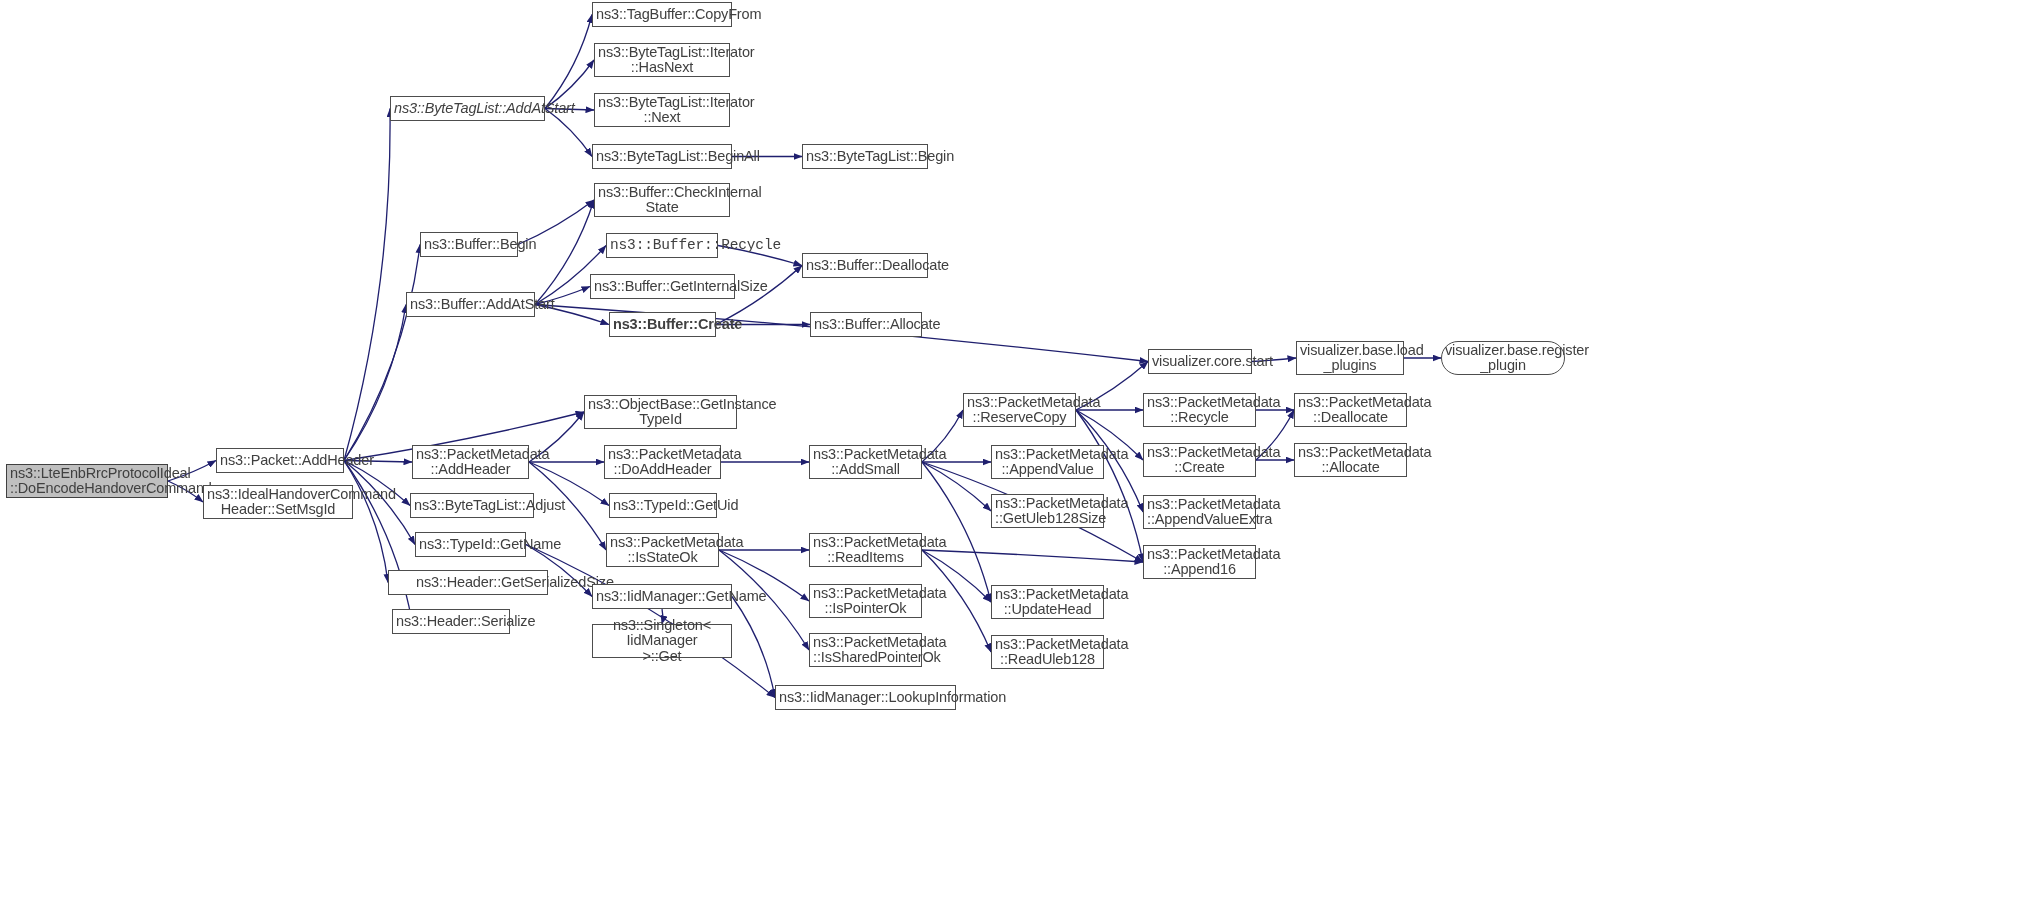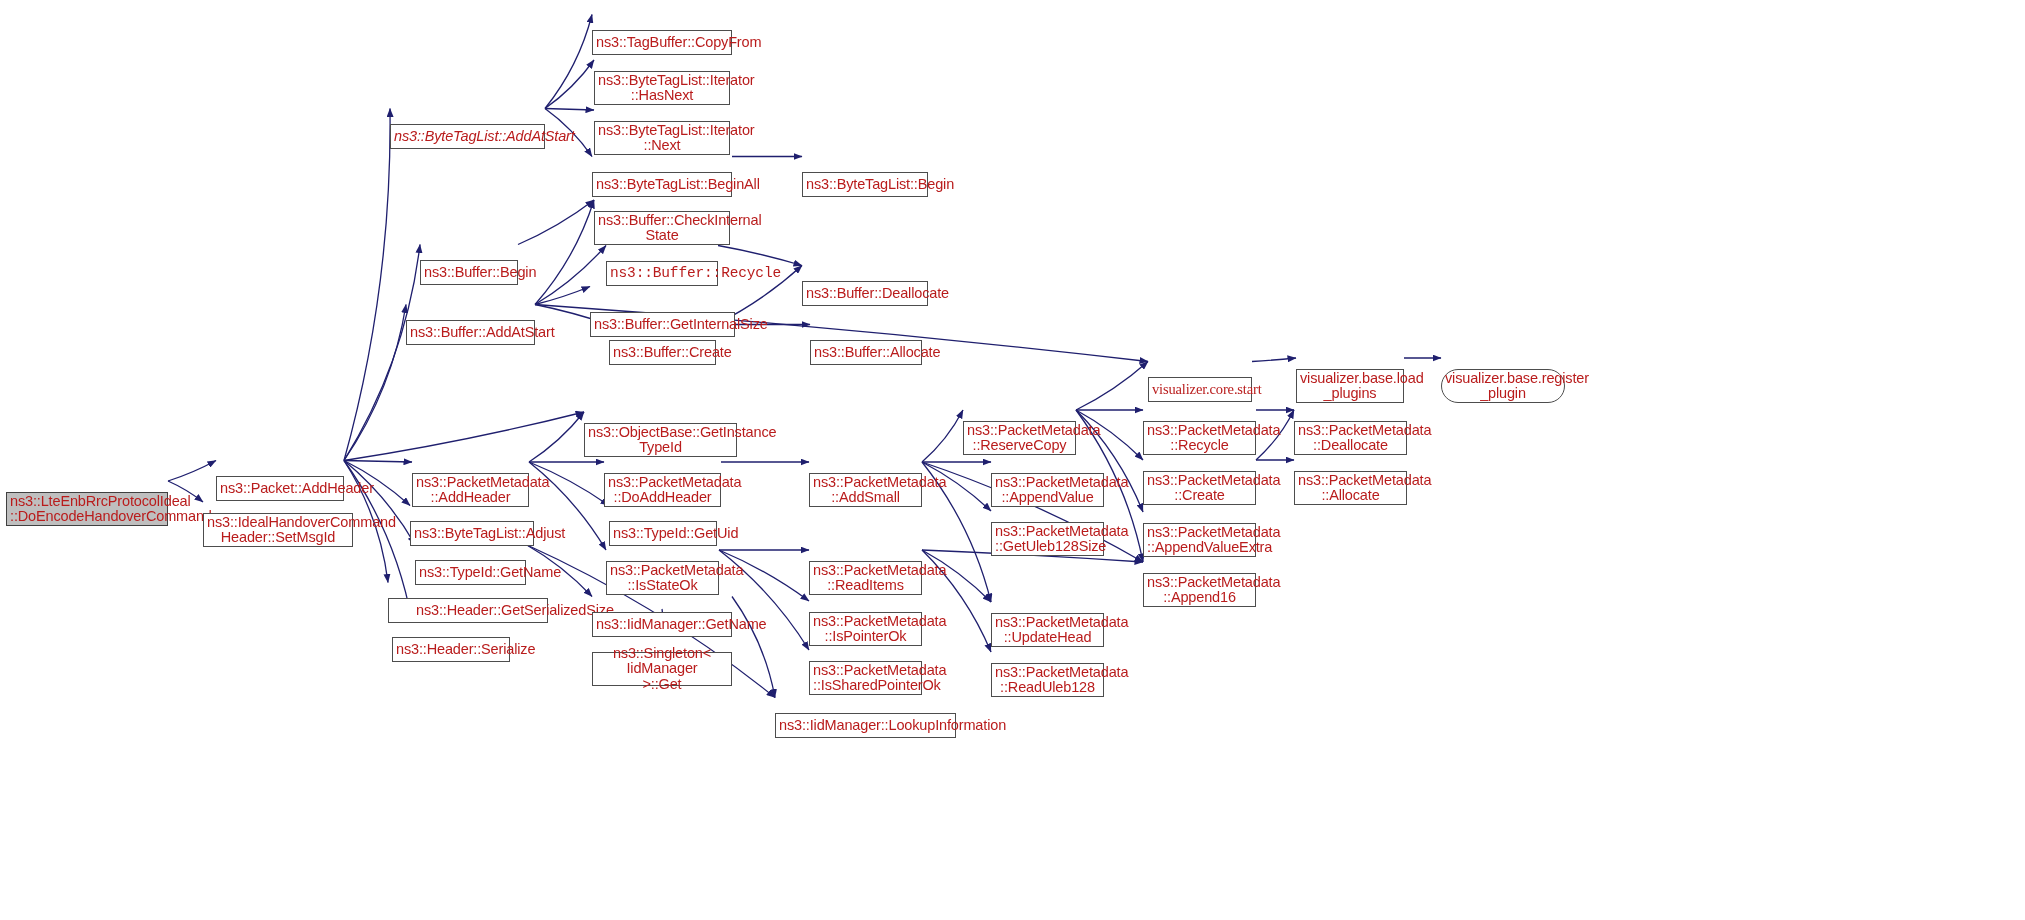--- a/index.html
+++ b/index.html
@@ -27,30 +27,29 @@
     position: absolute;
     left: 0; top: 0;
     width: 2025px;
     height: 920px;
   }
   .node {
     position: absolute;
     box-sizing: border-box;
     border: 1px solid #4d4d4d;
     background: #ffffff;
-    color: #b91c1c;
+    color: #404040;
     font-size: 14.5px;
     line-height: 15.5px;
     text-align: center;
     display: flex;
     align-items: center;
     justify-content: center;
     white-space: pre-line;
     letter-spacing: -0.15px;
-    margin-top: 28px;
   }
   .node.root {
     background: #bfbfbf;
     border: 1px solid #404040;
   }
   .node-label {
     display: block;
     width: 100%;
     padding: 0 3px;
     box-sizing: border-box;
@@ -136,25 +135,25 @@
 ::HasNext</span></div>
       <div class="node" style="left: 594px; top: 93px; width: 136px; height: 34px;"><span class="node-label">ns3::ByteTagList::Iterator
 ::Next</span></div>
       <div class="node" style="left: 592px; top: 144px; width: 140px; height: 25px;"><span class="node-label">ns3::ByteTagList::BeginAll</span></div>
       <div class="node" style="left: 802px; top: 144px; width: 126px; height: 25px; align-items: center;"><span class="node-label">ns3::ByteTagList::Begin</span></div>
       <div class="node" style="left: 594px; top: 183px; width: 136px; height: 34px;"><span class="node-label">ns3::Buffer::CheckInternal
 State</span></div>
       <div class="node" style="left: 420px; top: 232px; width: 98px; height: 25px;"><span class="node-label">ns3::Buffer::Begin</span></div>
       <div class="node" style="left: 606px; top: 233px; width: 112px; height: 25px; font-family: Liberation Mono, monospace;"><span class="node-label">ns3::Buffer::Recycle</span></div>
       <div class="node" style="left: 802px; top: 253px; width: 126px; height: 25px;"><span class="node-label">ns3::Buffer::Deallocate</span></div>
-      <div class="node" style="left: 590px; top: 284px; width: 145px; height: 25px;"><span class="node-label">ns3::Buffer::GetInternalSize</span></div>
+      <div class="node" style="left: 590px; top: 274px; width: 145px; height: 25px;"><span class="node-label">ns3::Buffer::GetInternalSize</span></div>
       <div class="node" style="left: 406px; top: 292px; width: 129px; height: 25px;"><span class="node-label">ns3::Buffer::AddAtStart</span></div>
-      <div class="node" style="left: 609px; top: 312px; width: 107px; height: 25px;"><span class="node-label">ns3::Buffer::Create</span></div>
+      <div class="node" style="left: 609px; top: 312px; width: 107px; height: 25px; font-weight: bold;"><span class="node-label">ns3::Buffer::Create</span></div>
       <div class="node" style="left: 810px; top: 312px; width: 112px; height: 25px;"><span class="node-label">ns3::Buffer::Allocate</span></div>
-      <div class="node" style="left: 1148px; top: 349px; width: 104px; height: 25px; font-family: Liberation Serif, serif;"><span class="node-label">visualizer.core.start</span></div>
+      <div class="node" style="left: 1148px; top: 349px; width: 104px; height: 25px;"><span class="node-label">visualizer.core.start</span></div>
       <div class="node" style="left: 1296px; top: 341px; width: 108px; height: 34px;"><span class="node-label">visualizer.base.load
 _plugins</span></div>
       <div class="node" style="left: 1441px; top: 341px; width: 124px; height: 34px; border-radius: 17px;"><span class="node-label">visualizer.base.register
 _plugin</span></div>
       <div class="node" style="left: 584px; top: 395px; width: 153px; height: 34px;"><span class="node-label">ns3::ObjectBase::GetInstance
 TypeId</span></div>
       <div class="node" style="left: 412px; top: 445px; width: 117px; height: 34px;"><span class="node-label">ns3::PacketMetadata
 ::AddHeader</span></div>
       <div class="node" style="left: 604px; top: 445px; width: 117px; height: 34px;"><span class="node-label">ns3::PacketMetadata
 ::DoAddHeader</span></div>

